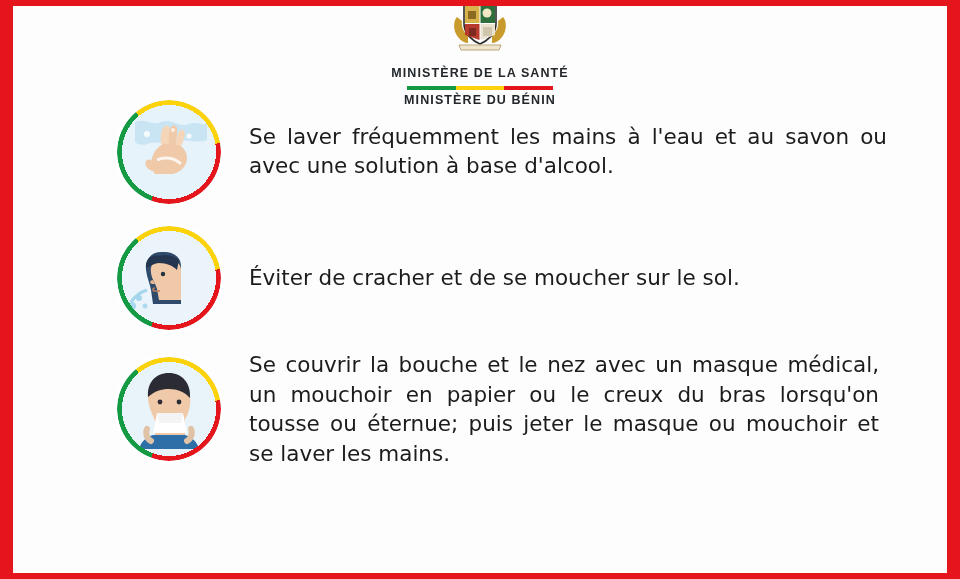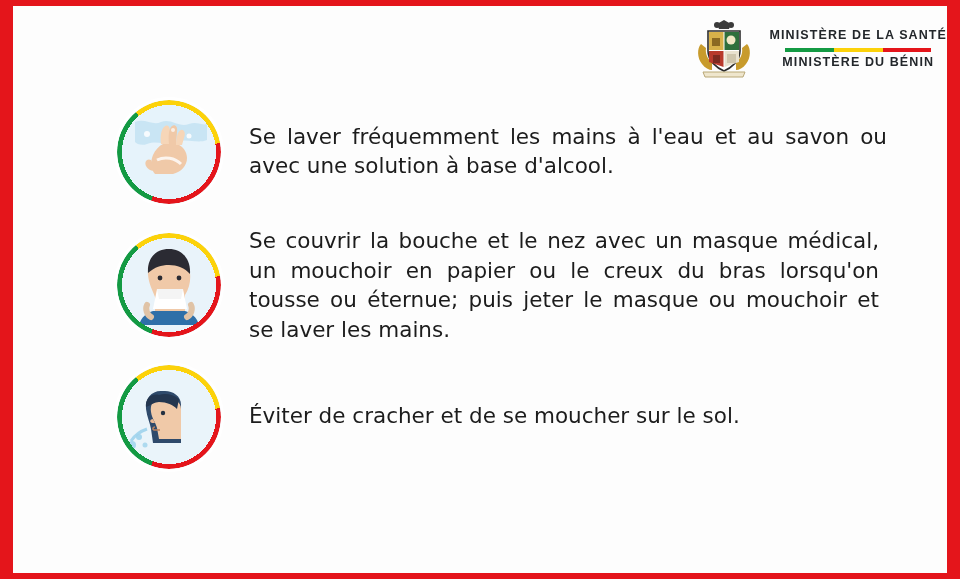--- a/index.html
+++ b/index.html
@@ -49,25 +49,26 @@
     top: 6px;
     bottom: 6px;
     background: #fdfdfd;
     overflow: hidden;
   }
 
   
   .header {
     display: flex;
     align-items: center;
-    justify-content: flex-end;
+    justify-content: center;
     gap: 14px;
     padding-top: 10px;
     height: 76px;
     box-sizing: border-box;
+    flex-direction: column;
   }
 
   .coat {
     width: 62px;
     height: 62px;
     position: relative;
     flex: none;
   }
   .ministry-text {
     display: flex;
@@ -244,54 +245,54 @@
             <path d="M34 60 C30 58 27 62 29 66 C31 70 36 72 39 70 Z" fill="#f0c9a8"></path>
             <path d="M40 60 C48 56 58 58 64 64" stroke="#ffffff" stroke-width="3" fill="none" opacity="0.8"></path>
             <circle cx="30" cy="34" r="3" fill="#ffffff" opacity="0.85"></circle>
             <circle cx="72" cy="36" r="2.5" fill="#ffffff" opacity="0.85"></circle>
             <circle cx="56" cy="30" r="2" fill="#ffffff" opacity="0.7"></circle>
           </svg>
         </div>
         <div class="advice">Se laver fréquemment les mains à l'eau et au savon ou avec une solution à base d'alcool.</div>
       </div>
 
+      <div class="row r2">
+        <div class="bubble">
+          <svg viewBox="0 0 104 104">
+            <circle cx="52" cy="52" r="50" fill="#eaf4fa"></circle>
+            <path d="M44 26 C34 26 28 34 29 44 C30 52 33 58 34 64 L36 78 L64 78 L64 40 C64 31 56 26 48 26 Z" fill="#2f4a6b"></path>
+            <path d="M42 34 C36 34 33 40 34 47 C35 54 39 58 40 63 L42 74 L64 74 L64 44 C64 37 58 34 52 34 Z" fill="#f0c9a8"></path>
+            <path d="M42 30 C34 28 28 34 29 42 C34 40 38 37 42 37 C50 37 56 40 60 44 L62 34 C56 29 48 28 42 30 Z" fill="#24364f"></path>
+            <circle cx="46" cy="48" r="2.2" fill="#243142"></circle>
+            <path d="M36 54 C33 54 32 57 35 58 L38 58 Z" fill="#e8b895"></path>
+            <path d="M38 62 C36 62 35 64 37 65 L43 65" stroke="#b9815e" stroke-width="1.6" fill="none"></path>
+            <path d="M30 64 C24 66 18 70 14 76" stroke="#9fd3ec" stroke-width="3" fill="none" opacity="0.9"></path>
+            <circle cx="22" cy="72" r="3" fill="#9fd3ec" opacity="0.9"></circle>
+            <circle cx="15" cy="80" r="4" fill="#9fd3ec" opacity="0.85"></circle>
+            <circle cx="28" cy="80" r="2.5" fill="#9fd3ec" opacity="0.8"></circle>
+          </svg>
+        </div>
+        <div class="advice">Éviter de cracher et de se moucher sur le sol.</div>
+      </div>
+
       <div class="row r3">
         <div class="bubble">
           <svg viewBox="0 0 104 104">
             <circle cx="52" cy="52" r="50" fill="#e9f3fa"></circle>
             <path d="M52 18 C38 18 30 28 31 42 C32 52 36 58 38 64 L38 86 L68 86 L68 62 C72 56 74 48 73 40 C72 26 64 18 52 18 Z" fill="#f0c9a8"></path>
             <path d="M52 16 C38 16 30 26 31 40 C38 34 44 32 52 32 C60 32 68 35 73 41 C74 26 65 16 52 16 Z" fill="#2b2b33"></path>
             <circle cx="43" cy="45" r="2.4" fill="#2b2b33"></circle>
             <circle cx="62" cy="45" r="2.4" fill="#2b2b33"></circle>
             <path d="M36 78 C30 80 24 84 22 92 L82 92 C80 84 74 80 68 78 Z" fill="#2e6fa8"></path>
             <path d="M40 56 L66 56 L70 76 L36 76 Z" fill="#ffffff"></path>
             <path d="M40 56 L66 56 L64 66 L42 66 Z" fill="#f4f4f4"></path>
             <path d="M36 76 C42 66 62 66 70 76" fill="#ffffff"></path>
             <path d="M30 72 C28 76 30 82 34 84" stroke="#e0c3a6" stroke-width="6" fill="none" stroke-linecap="round"></path>
             <path d="M74 72 C76 76 74 82 70 84" stroke="#e0c3a6" stroke-width="6" fill="none" stroke-linecap="round"></path>
           </svg>
         </div>
         <div class="advice">Se couvrir la bouche et le nez avec un masque médical, un mouchoir en papier ou le creux du bras lorsqu'on tousse ou éternue; puis jeter le masque ou mouchoir et se laver les mains.</div>
       </div>
 
-      <div class="row r2">
-        <div class="bubble">
-          <svg viewBox="0 0 104 104">
-            <circle cx="52" cy="52" r="50" fill="#eaf4fa"></circle>
-            <path d="M44 26 C34 26 28 34 29 44 C30 52 33 58 34 64 L36 78 L64 78 L64 40 C64 31 56 26 48 26 Z" fill="#2f4a6b"></path>
-            <path d="M42 34 C36 34 33 40 34 47 C35 54 39 58 40 63 L42 74 L64 74 L64 44 C64 37 58 34 52 34 Z" fill="#f0c9a8"></path>
-            <path d="M42 30 C34 28 28 34 29 42 C34 40 38 37 42 37 C50 37 56 40 60 44 L62 34 C56 29 48 28 42 30 Z" fill="#24364f"></path>
-            <circle cx="46" cy="48" r="2.2" fill="#243142"></circle>
-            <path d="M36 54 C33 54 32 57 35 58 L38 58 Z" fill="#e8b895"></path>
-            <path d="M38 62 C36 62 35 64 37 65 L43 65" stroke="#b9815e" stroke-width="1.6" fill="none"></path>
-            <path d="M30 64 C24 66 18 70 14 76" stroke="#9fd3ec" stroke-width="3" fill="none" opacity="0.9"></path>
-            <circle cx="22" cy="72" r="3" fill="#9fd3ec" opacity="0.9"></circle>
-            <circle cx="15" cy="80" r="4" fill="#9fd3ec" opacity="0.85"></circle>
-            <circle cx="28" cy="80" r="2.5" fill="#9fd3ec" opacity="0.8"></circle>
-          </svg>
-        </div>
-        <div class="advice">Éviter de cracher et de se moucher sur le sol.</div>
-      </div>
-
     </div>
 
   </div>
 </div>
 
 </body></html>

